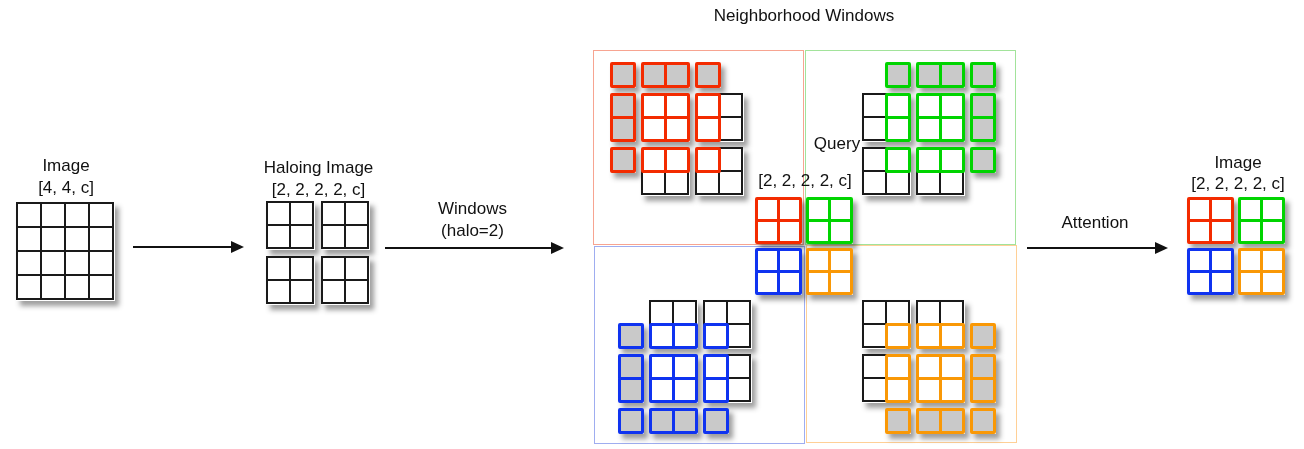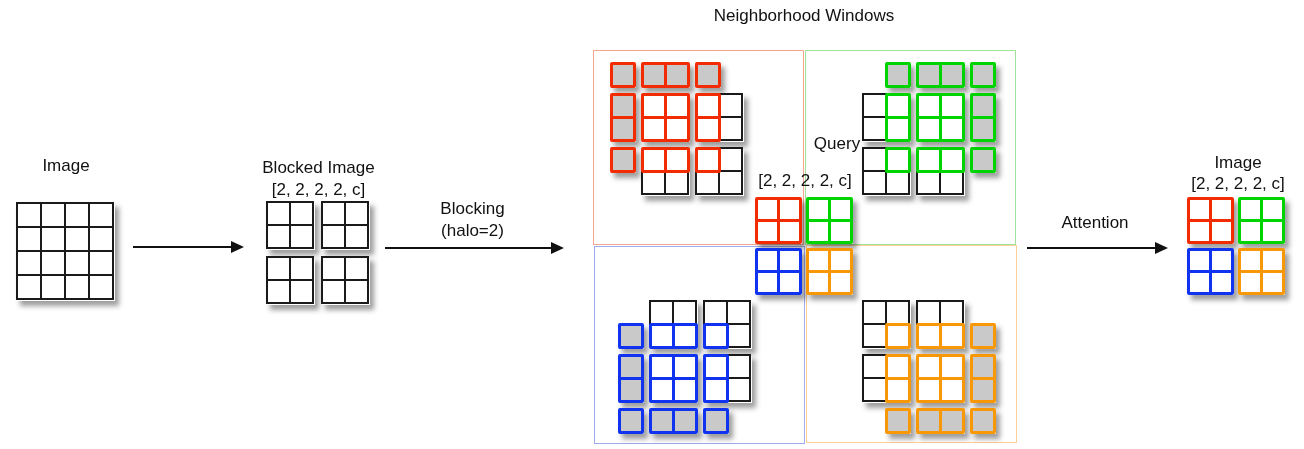--- a/index.html
+++ b/index.html
@@ -17,28 +17,29 @@
   .cell.k{z-index:3;}
   .cell.m{z-index:4;border-radius:2px;}
   .layer{position:absolute;left:0;top:0;width:100%;height:100%;}
 </style>
 </head>
 <body>
 
 <div id="diagram">
 
   <div class="label" style="left:6px;top:156px;width:120px;">Image</div>
+  <div class="label" style="left:6px;top:178px;width:120px;">[4, 4, c]</div>
 
   <div class="arrow-line" style="left:133px;top:246px;width:98px;"></div>
   <div class="arrow-head" style="left:231px;top:241px;"></div>
 
-  <div class="label" style="left:236px;top:158px;width:165px;">Blocked Image</div>
+  <div class="label" style="left:236px;top:158px;width:165px;">Haloing Image</div>
   <div class="label" style="left:236px;top:180px;width:165px;">[2, 2, 2, 2, c]</div>
 
-  <div class="label" style="left:400px;top:199px;width:145px;">Blocking</div>
+  <div class="label" style="left:400px;top:199px;width:145px;">Windows</div>
   <div class="label" style="left:400px;top:221px;width:145px;">(halo=2)</div>
   <div class="arrow-line" style="left:385px;top:247px;width:166px;"></div>
   <div class="arrow-head" style="left:551px;top:242px;"></div>
 
   <div class="label" style="left:654px;top:6px;width:300px;">Neighborhood Windows</div>
 
   <div class="label" style="left:743px;top:134px;width:124px;padding-left:32px;">Query</div>
   <div class="label" style="left:743px;top:171px;width:124px;">[2, 2, 2, 2, c]</div>
 
   <div class="label" style="left:1033px;top:213px;width:124px;">Attention</div>

